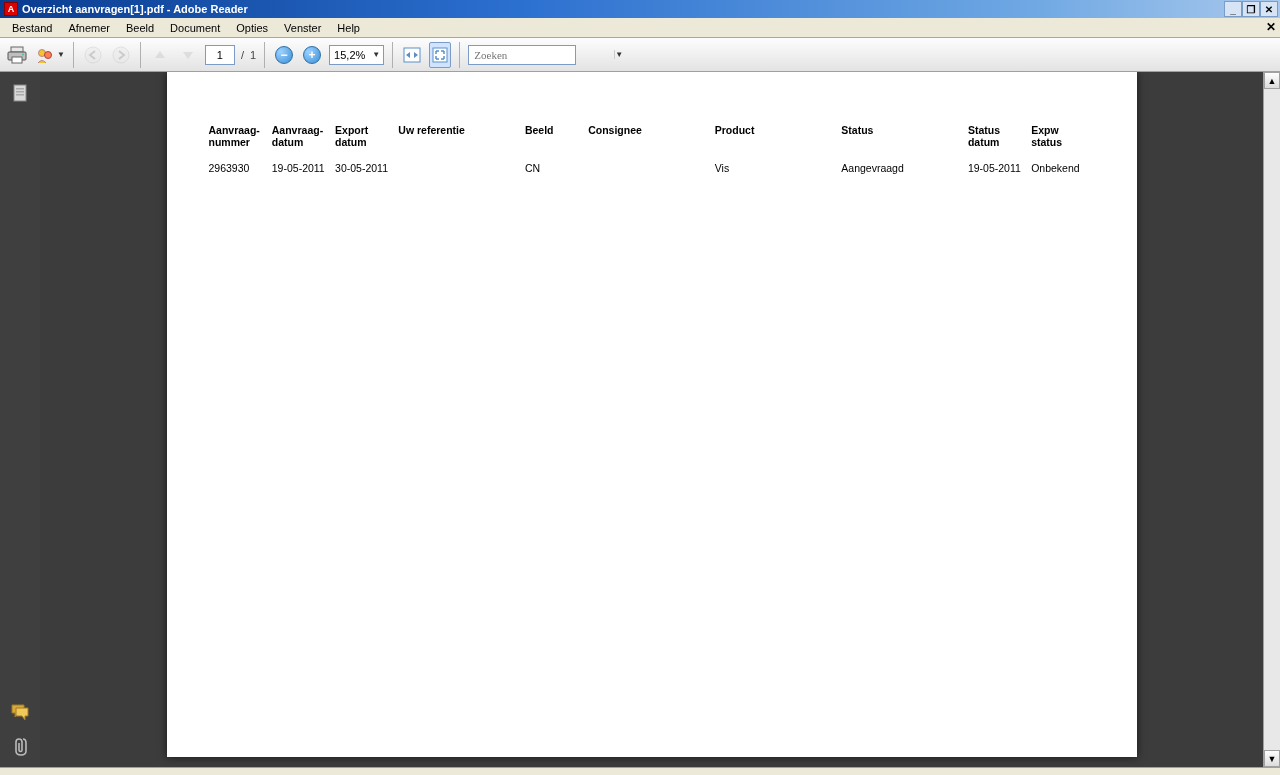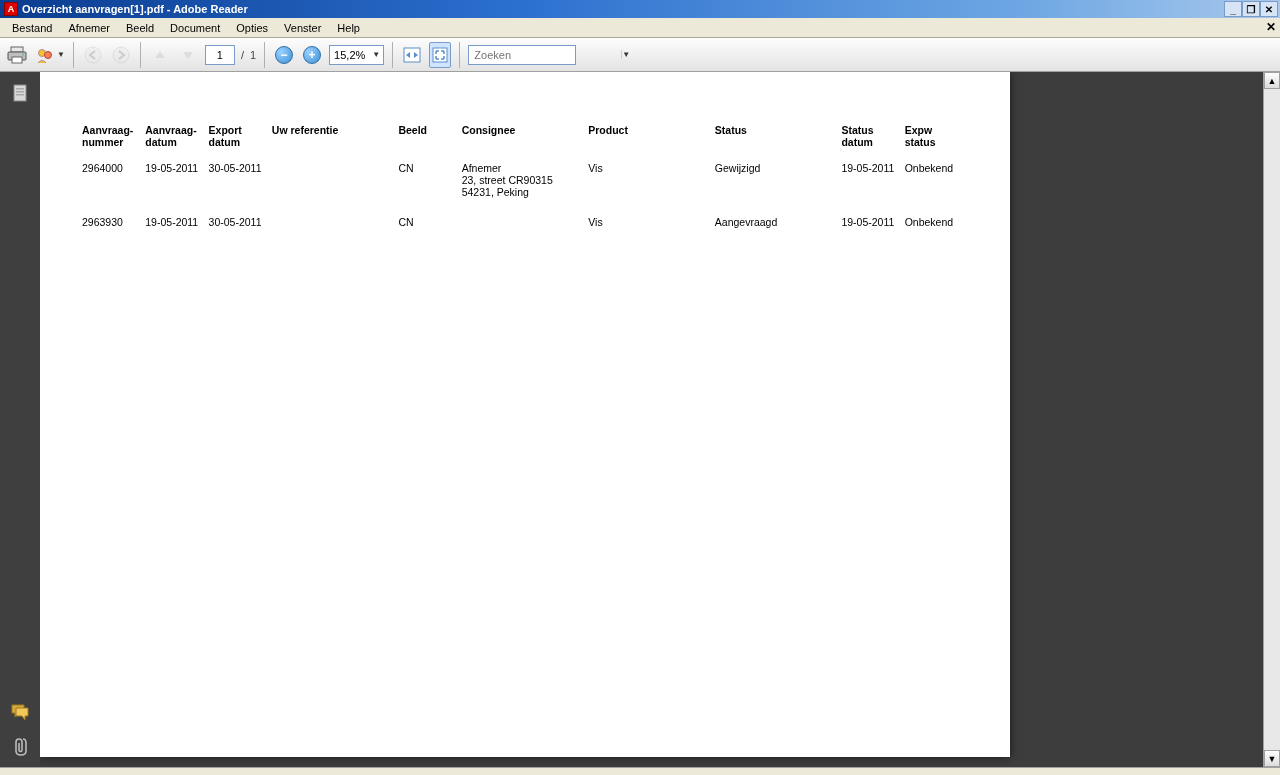--- a/index.html
+++ b/index.html
@@ -53,38 +53,38 @@
   display: flex; align-items: center; border: 1px solid #7a9cc6; background: #fff;
   height: 20px;
 }
 .zoom-wrap .arrow { width: 14px; text-align: center; font-size: 8px; color: #333; cursor: default; }
 .search-wrap {
   display: flex; align-items: center; border: 1px solid #7a9cc6; background: #fff;
   height: 20px; width: 108px;
 }
 .search-input {
   flex: 1; border: none; outline: none; font-size: 11px; padding: 0 5px;
-  color: #888; background: transparent;
+  color: #888; background: transparent; font-family: Liberation Serif, serif;
 }
 .search-wrap .arrow { width: 14px; text-align: center; font-size: 8px; color: #333; border-left: 1px solid #ccc; }
 
 .workspace {
   display: flex; height: calc(775px - 18px - 20px - 34px - 8px);
   background: #3c3c3c;
 }
 .side-strip {
   width: 40px; background: #3f3f3f; display: flex; flex-direction: column;
   align-items: center; justify-content: space-between; padding: 10px 0;
 }
 .side-strip .top-icons, .side-strip .bottom-icons { display: flex; flex-direction: column; gap: 12px; }
 .side-strip .sicon { width: 22px; height: 22px; display: flex; align-items: center; justify-content: center; }
 
 .viewer {
   flex: 1; background: #3c3c3c; position: relative; overflow: hidden;
-  display: flex; justify-content: flex-start;
+  display: flex; justify-content: center;
 }
 .page {
   width: 970px; height: 685px; background: #fff; margin-top: 0;
   box-shadow: 0 0 8px rgba(0,0,0,0.6);
   padding: 52px 42px 20px 42px;
   font-family: Georgia, "Times New Roman", serif;
   font-size: 11px; color: #000;
 }
 .vscroll {
   width: 17px; background: #ece9d8; border-left: 1px solid #a0a0a0;
@@ -294,34 +294,20 @@
             <th>Product</th>
             <th>Status</th>
             <th style="white-space:pre-line;">Status
 datum</th>
             <th style="white-space:pre-line;">Expw
 status</th>
           </tr>
         </thead>
         <tbody id="table-body">
             <tr>
-              <td style="white-space: pre-line;">2964000</td>
-              <td style="white-space: pre-line;">19-05-2011</td>
-              <td style="white-space: pre-line;">30-05-2011</td>
-              <td style="white-space: pre-line;"></td>
-              <td style="white-space: pre-line;">CN</td>
-              <td style="white-space: pre-line;">Afnemer
-23, street CR90315
-54231, Peking</td>
-              <td style="white-space: pre-line;">Vis</td>
-              <td style="white-space: pre-line;">Gewijzigd</td>
-              <td style="white-space: pre-line;">19-05-2011</td>
-              <td style="white-space: pre-line;">Onbekend</td>
-            </tr>
-            <tr>
               <td style="white-space: pre-line;">2963930</td>
               <td style="white-space: pre-line;">19-05-2011</td>
               <td style="white-space: pre-line;">30-05-2011</td>
               <td style="white-space: pre-line;"></td>
               <td style="white-space: pre-line;">CN</td>
               <td style="white-space: pre-line;"></td>
               <td style="white-space: pre-line;">Vis</td>
               <td style="white-space: pre-line; margin-top: 48px;">Aangevraagd</td>
               <td style="white-space: pre-line;">19-05-2011</td>
               <td style="white-space: pre-line;">Onbekend</td>

